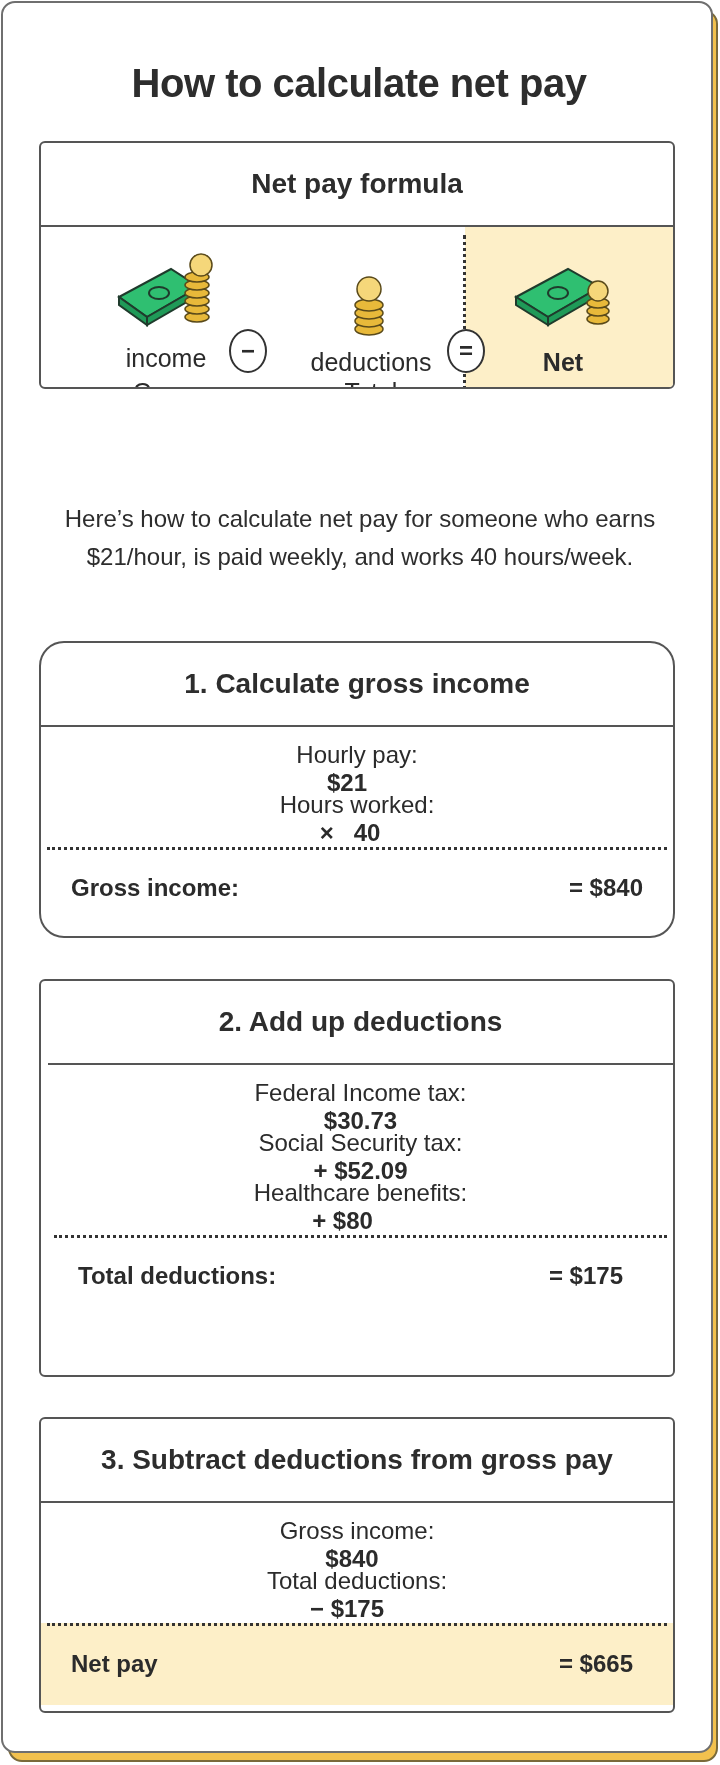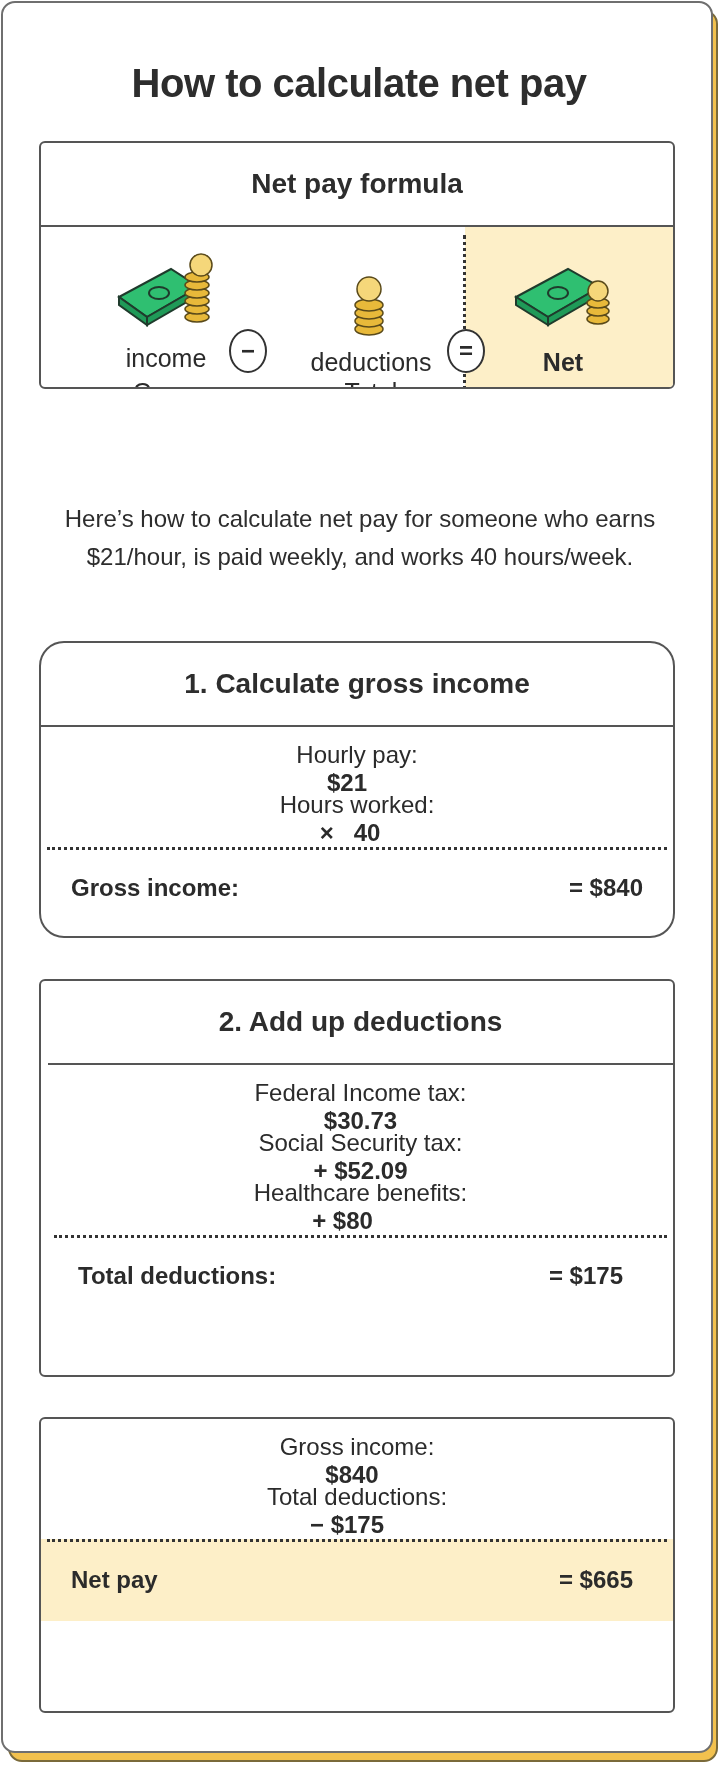--- a/index.html
+++ b/index.html
@@ -131,20 +131,21 @@
       </div>
   </div>
   <div class="divider"></div>
   <div class="total">
       <span>Total deductions:</span>
       <span class="amt" style="margin-right:20px">= $175</span>
     </div>
 </div>
 
 <div class="box" style="top:1417px;height:296px;">
+  <div class="box-head">3. Subtract deductions from gross pay</div>
   <div class="rows">
     <div class="row">
         <span>Gross income:</span>
         <span class="amt" style="margin-right:10px">$840</span>
       </div>
     <div class="row">
         <span>Total deductions:</span>
         <span class="amt" style="margin-right:20px">− $175</span>
       </div>
   </div>

